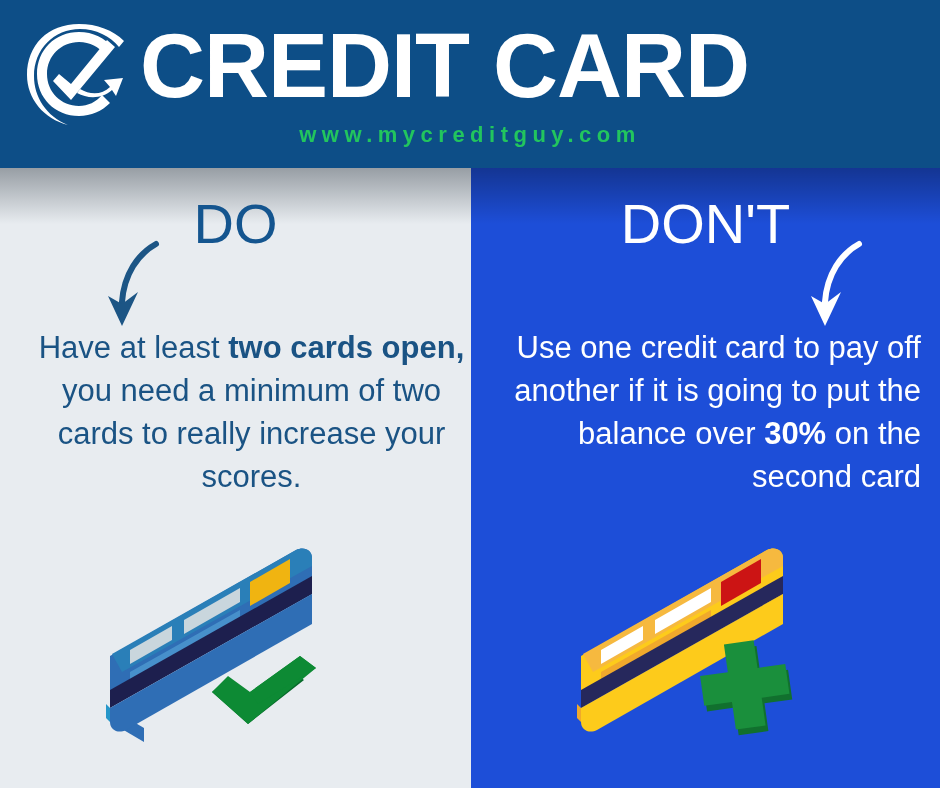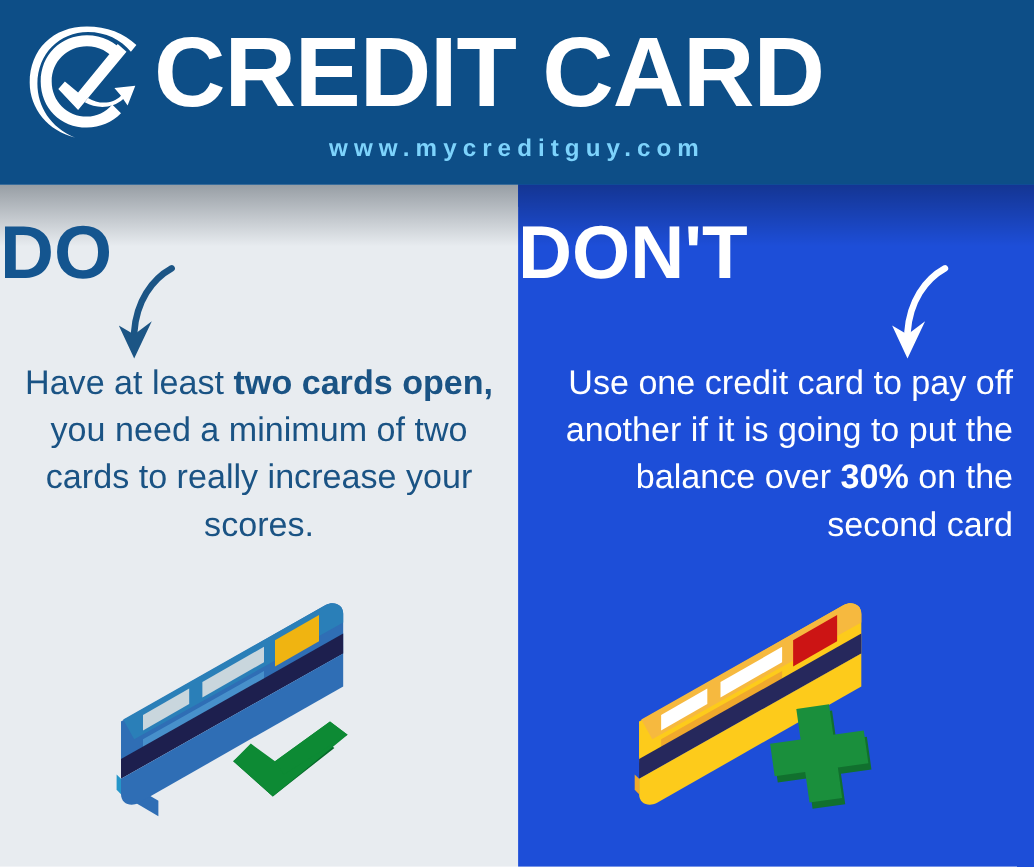--- a/index.html
+++ b/index.html
@@ -48,21 +48,21 @@
     letter-spacing:-1px;
     white-space:nowrap;
     text-align:left;
     font-family:"Liberation Sans", sans-serif;
   }
   .brand-url {
     position:absolute;
     left:0; top:122px;
     width:940px;
     text-align:center;
-    color:#7dd3fc;
+    color:#22c55e;
     font-size:22px;
     font-weight:bold;
     letter-spacing:5.5px;
   }
 
   
   .panels {
     position:absolute;
     left:0; top:168px;
     width:940px; height:620px;
@@ -87,42 +87,42 @@
     background:linear-gradient(to bottom, rgba(40,50,60,0.42), rgba(40,50,60,0.0));
   }
   .panel-dont .panel-shade {
     background:linear-gradient(to bottom, rgba(0,0,0,0.32), rgba(0,0,0,0.0));
   }
 
   .heading {
     position:absolute;
     top:28px;
     width:100%;
-    text-align:left;
-    font-size:68px;
-    font-weight:bold;
+    text-align:center;
+    font-size:56px;
+    font-weight:normal;
     letter-spacing:0px;
     line-height:1;
   }
   .heading-do   { color:#14558f; }
   .heading-dont { color:#ffffff; }
 
   .arrow {
     position:absolute;
     top:70px;
     width:72px; height:96px;
   }
   .arrow svg { display:block; width:72px; height:96px; }
   .arrow-do   { left:98px; }
   .arrow-dont { left:330px; }
 
   .body-text {
     position:absolute;
     top:158px;
-    left:22px;
+    left:38px;
     width:427px;
     text-align:center;
     font-size:31px;
     line-height:43px;
     font-weight:normal;
   }
   .body-do   { color:#1a5384; }
   .body-dont { color:#ffffff; left:20px; width:430px;text-align:right; }
   .body-text b { font-weight:bold; }
 

